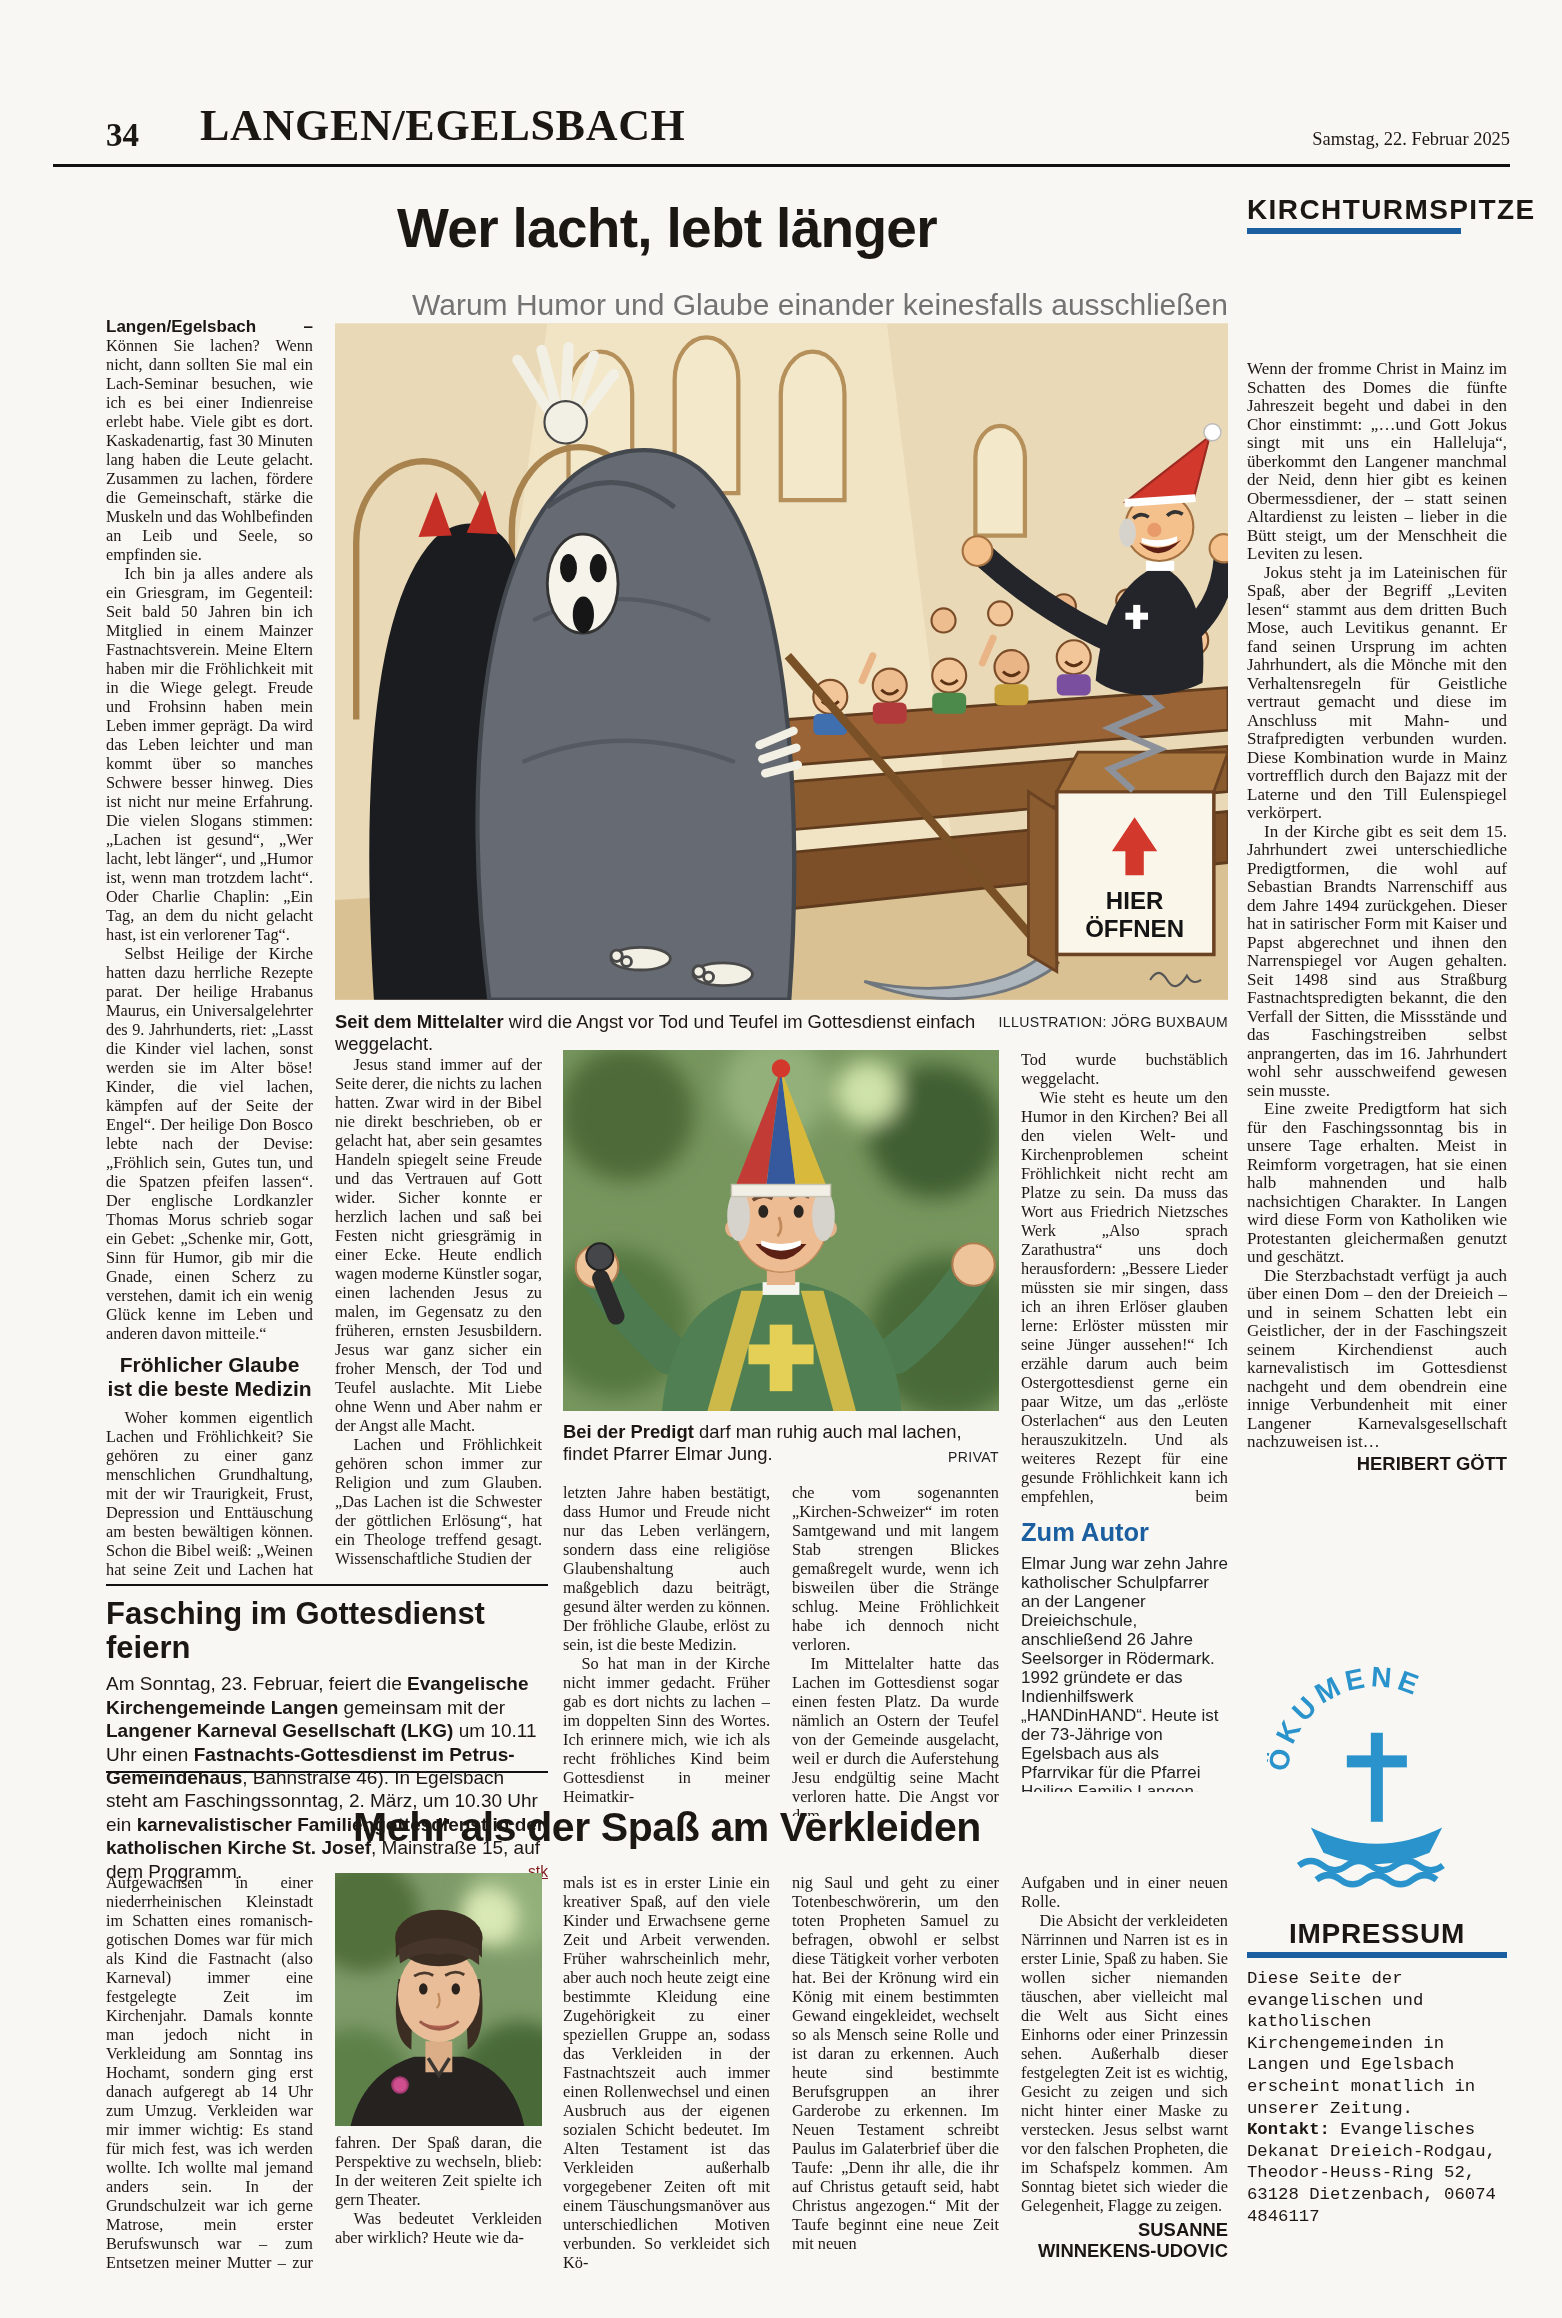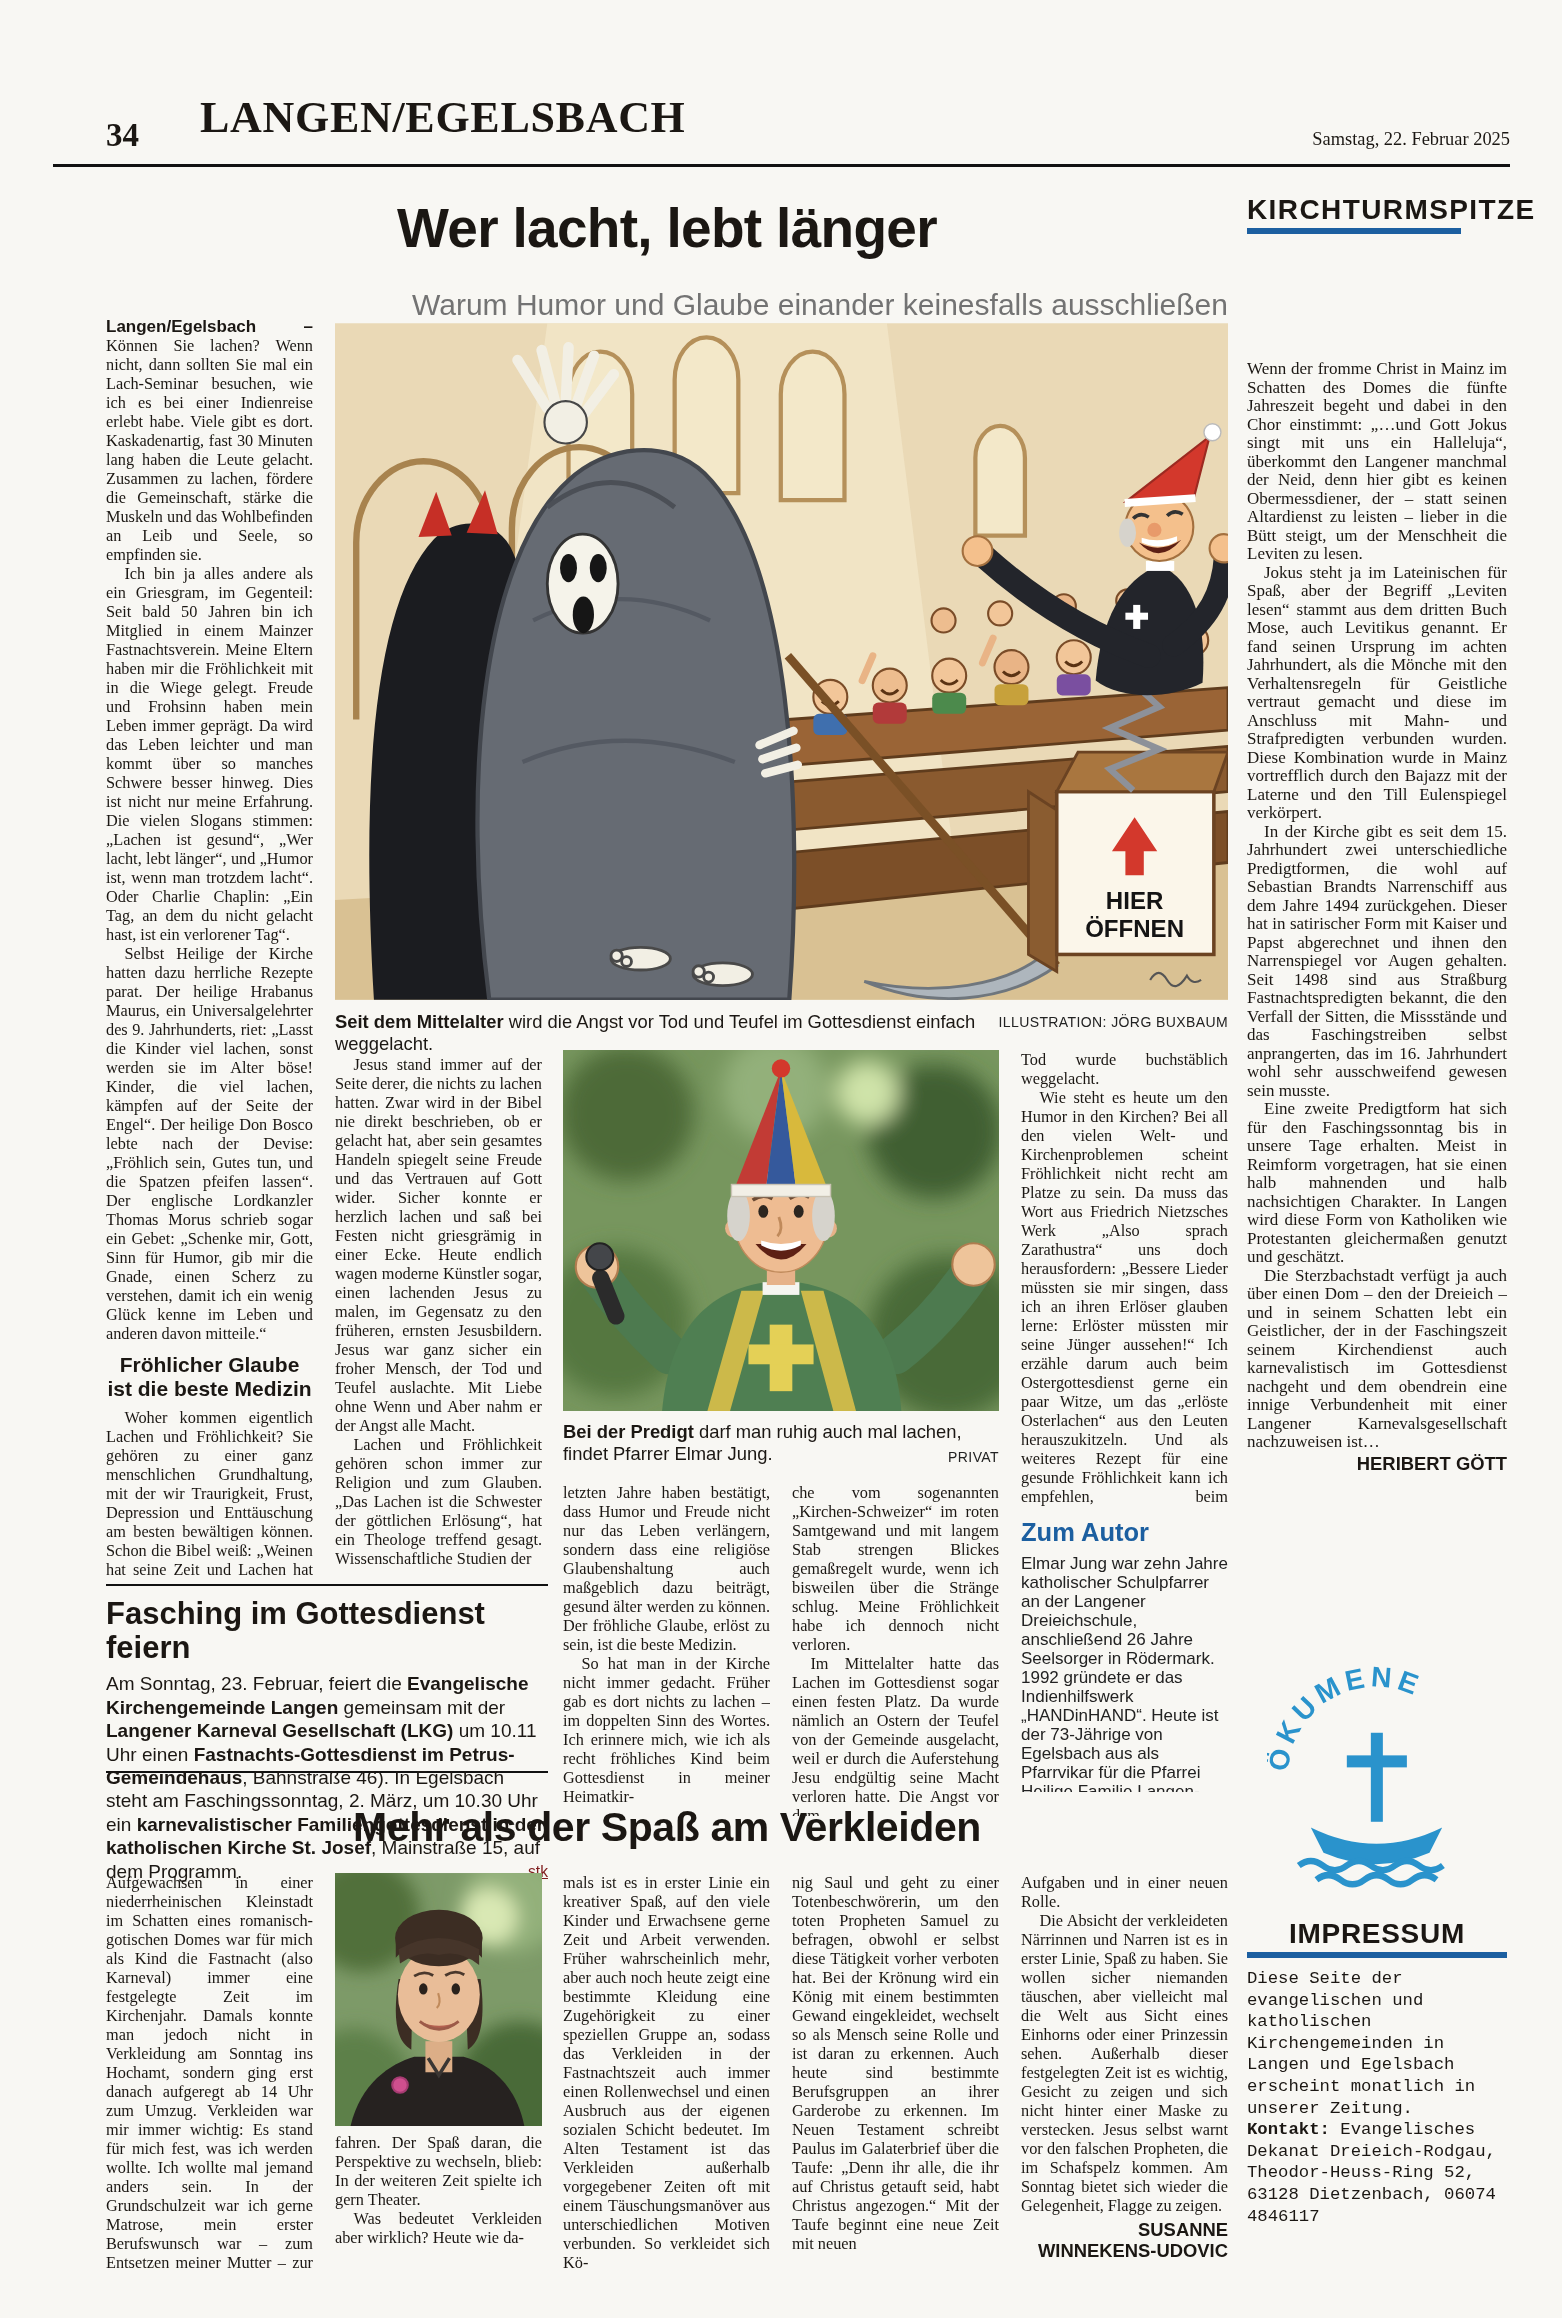--- a/index.html
+++ b/index.html
@@ -41,21 +41,21 @@
   .impbody{font:17.3px/21.6px "Liberation Sans",sans-serif;}
   .impbody p{margin:0;font-family:Liberation Mono, monospace;}
   .btitle{font:700 41px/42px "Liberation Sans",sans-serif;text-align:center;letter-spacing:-0.4px;}
 </style>
 </head>
 <body>
 
 <div id="page">
 
   <div class="abs pagenum" style="left:106px;top:119px;">34</div>
-  <div class="abs section" style="left:200px;top:96px;font-family:Liberation Serif, serif;">LANGEN/EGELSBACH</div>
+  <div class="abs section" style="left:200px;top:104px;font-family:Liberation Serif, serif;">LANGEN/EGELSBACH</div>
   <div class="abs pdate" style="right:53px;top:130px;">Samstag, 22. Februar 2025</div>
   <div class="abs hrule" style="left:53px;top:164px;width:1457px;"></div>
 
   <div class="abs headline" style="left:106px;top:200px;width:1122px;">Wer lacht, lebt länger</div>
   <div class="abs subhead" style="left:106px;top:272px;width:1122px;">Warum Humor und Glaube einander keinesfalls ausschließen</div>
 
   <div class="abs bodycol" style="left:106px;top:317px;width:207px;height:1258px;">
     <p><span class="b sans" style="font-size:17px;">Langen/Egelsbach – </span><span>Können Sie lachen? Wenn nicht, dann sollten Sie mal ein Lach-Seminar besuchen, wie ich es bei einer Indienreise erlebt habe. Viele gibt es dort. Kaskadenartig, fast 30 Minuten lang haben die Leute gelacht. Zusammen zu lachen, fördere die Gemeinschaft, stärke die Muskeln und das Wohlbefinden an Leib und Seele, so empfinden sie.</span></p>
     <p class="ind">Ich bin ja alles andere als ein Griesgram, im Gegenteil: Seit bald 50 Jahren bin ich Mitglied in einem Mainzer Fastnachtsverein. Meine Eltern haben mir die Fröhlichkeit mit in die Wiege gelegt. Freude und Frohsinn haben mein Leben immer geprägt. Da wird das Leben leichter und man kommt über so manches Schwere besser hinweg. Dies ist nicht nur meine Erfahrung. Die vielen Slogans stimmen: „Lachen ist gesund“, „Wer lacht, lebt länger“, und „Humor ist, wenn man trotzdem lacht“. Oder Charlie Chaplin: „Ein Tag, an dem du nicht gelacht hast, ist ein verlorener Tag“.</p>
     <p class="ind">Selbst Heilige der Kirche hatten dazu herrliche Rezepte parat. Der heilige Hrabanus Maurus, ein Universalgelehrter des 9. Jahrhunderts, riet: „Lasst die Kinder viel lachen, sonst werden sie im Alter böse! Kinder, die viel lachen, kämpfen auf der Seite der Engel“. Der heilige Don Bosco lebte nach der Devise: „Fröhlich sein, Gutes tun, und die Spatzen pfeifen lassen“. Der englische Lordkanzler Thomas Morus schrieb sogar ein Gebet: „Schenke mir, Gott, Sinn für Humor, gib mir die Gnade, einen Scherz zu verstehen, damit ich ein wenig Glück kenne im Leben und anderen davon mitteile.“</p>

